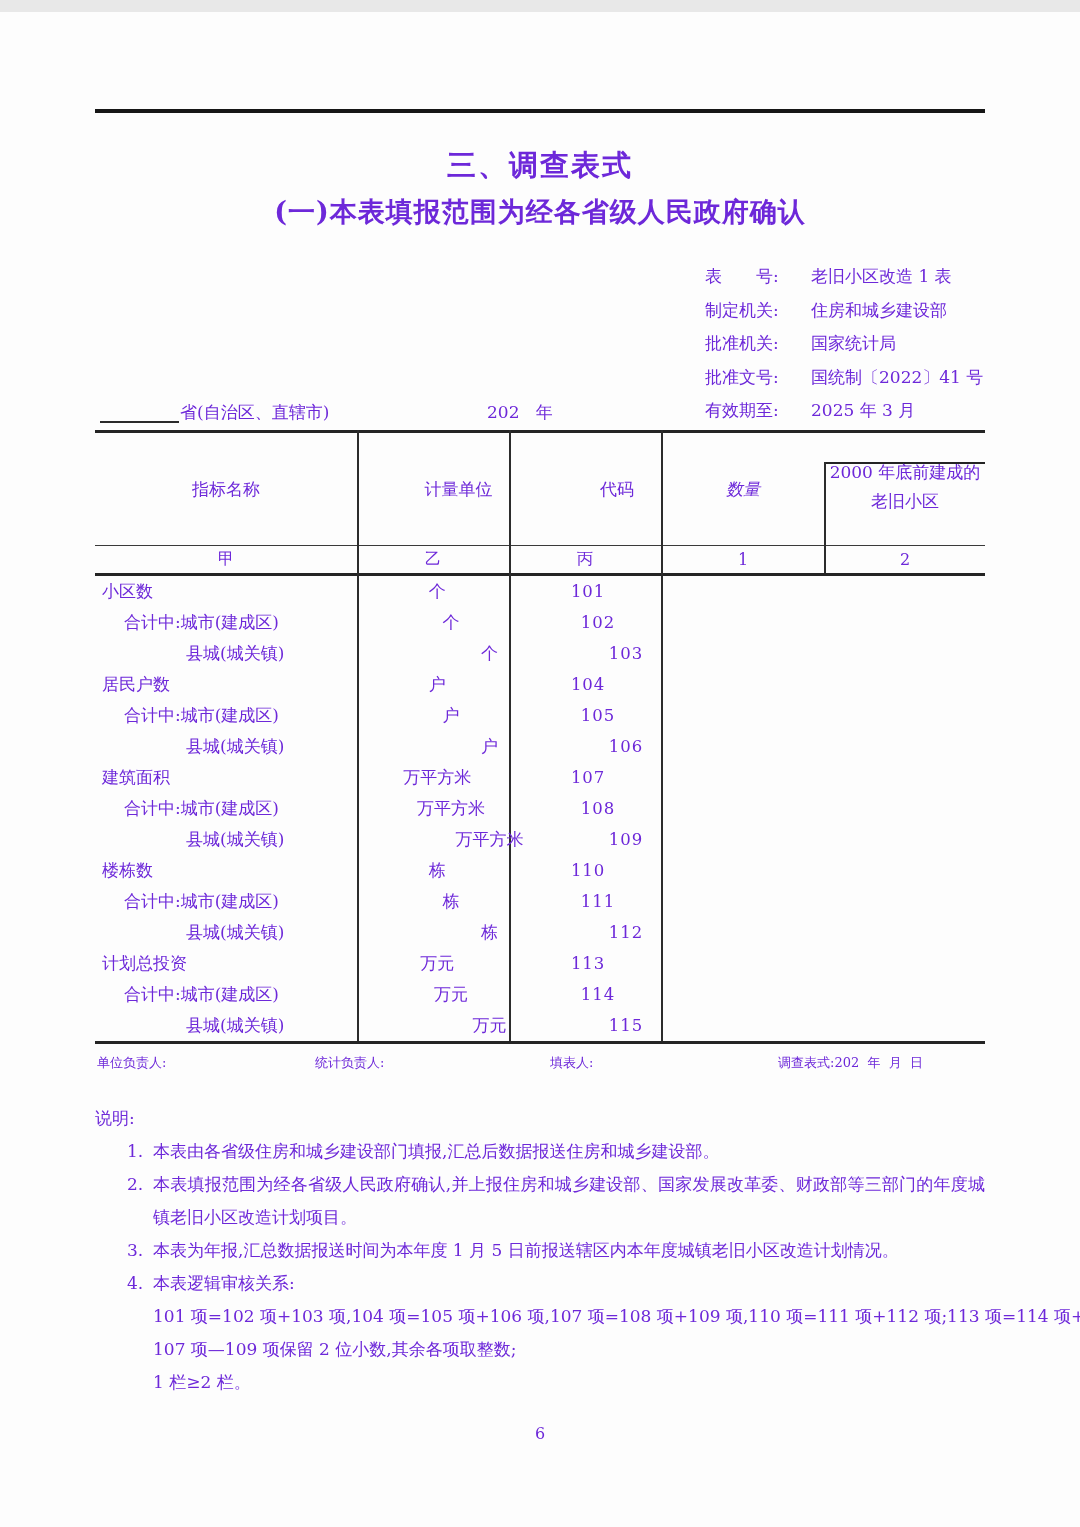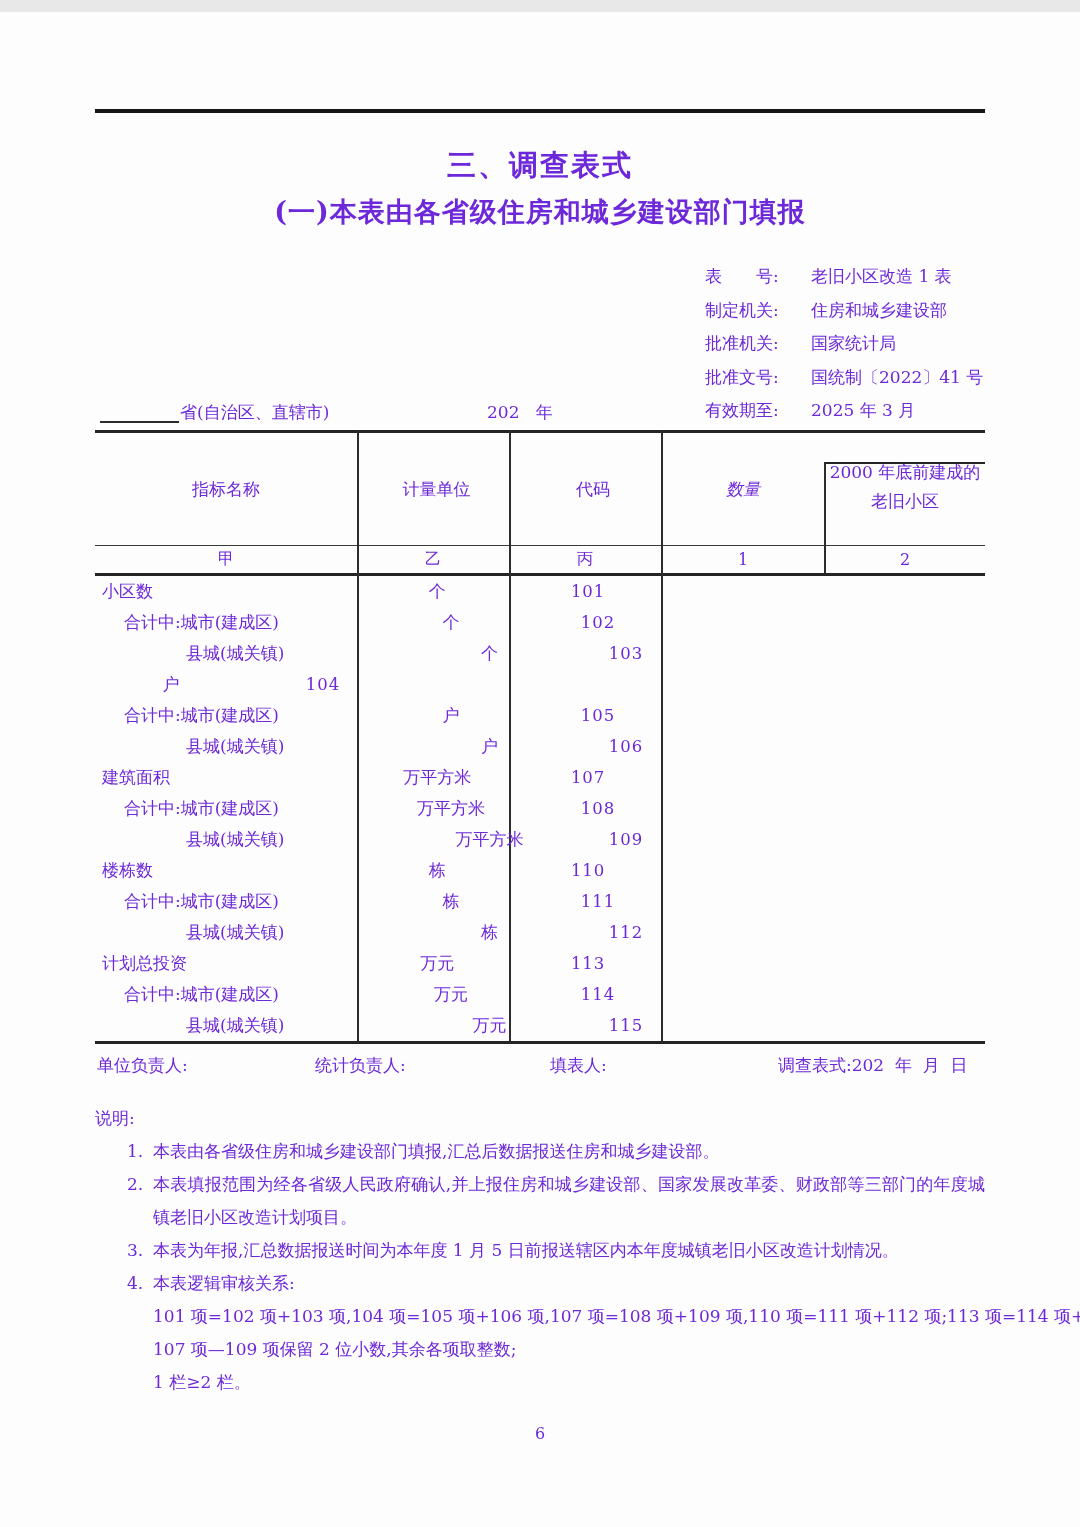--- a/index.html
+++ b/index.html
@@ -42,22 +42,22 @@
   .stub-sep{left:0;top:143px;width:890px;height:3px;}
   .tbl-bottom{left:0;top:611px;width:890px;height:3px;}
   .box2000-top{left:730px;top:32px;width:160px;height:2px;}
   .v-a{left:262px;top:0;height:611px;}
   .v-b{left:414px;top:0;height:611px;}
   .v-c{left:566px;top:0;height:611px;}
   .v-d{left:729px;top:32px;height:111px;}
 
   .h-cell{position:absolute;display:flex;align-items:center;justify-content:center;font-size:17px;text-align:center;}
   .h-ind{left:0;top:3px;width:262px;height:112px;}
-  .h-unit{left:254px;top:3px;width:175px;height:112px;}
-  .h-code{left:414px;top:3px;width:168px;height:112px;}
+  .h-unit{left:276px;top:3px;width:175px;height:112px;}
+  .h-code{left:414px;top:3px;width:168px;height:112px;padding-left:24px;}
   .h-qty{left:566px;top:3px;width:164px;height:112px;font-style:italic;}
   .h-2000{left:730px;top:16px;width:160px;height:81px;white-space:pre-line;line-height:1.7;}
 
   .s-cell{position:absolute;top:116px;height:27px;display:flex;align-items:center;justify-content:center;font-size:16px;}
   .s-1{left:0;width:262px;}
   .s-2{left:262px;width:152px;}
   .s-3{left:414px;width:152px;}
   .s-4{left:566px;width:164px;}
   .s-5{left:730px;width:160px;}
 
@@ -66,21 +66,21 @@
   .c-label{width:262px;display:flex;align-items:center;}
   .c-unit{width:152px;display:flex;align-items:center;justify-content:center;}
   .c-code{width:152px;display:flex;align-items:center;justify-content:center;font-size:16.5px;letter-spacing:1px;}
   .c-qty{width:164px;}
   .c-old{width:160px;}
   .indent-0 .c-label{padding-left:7px;}
   .indent-1 .c-label{padding-left:29px;}
   .indent-2 .c-label{padding-left:91px;}
 
   
-  .sig-row{left:0;top:1042px;width:1004px;height:26px;font-size:17px;}
+  .sig-row{left:0;top:1042px;width:1004px;height:26px;font-size:13px;}
   .sig-unit{position:absolute;left:97px;}
   .sig-stats{position:absolute;left:315px;}
   .sig-filler{position:absolute;left:550px;}
   .sig-date{position:absolute;left:778px;white-space:pre;}
 
   
   .notes{left:95px;top:1090px;width:890px;font-size:17px;line-height:33px;}
   .note-heading{margin-bottom:0;}
   .note-item{display:flex;margin-left:32px;}
   .note-num{width:26px;flex:none;}
@@ -90,21 +90,21 @@
   .page-number{left:0;top:1412px;width:1080px;text-align:center;font-size:16px;}
 </style>
 </head>
 <body>
 
 <div class="page">
 
   <div class="abs top-rule"></div>
 
   <div class="abs section-title">三、调查表式</div>
-  <div class="abs form-title">(一)本表由各省级住房和城乡建设部门填报</div>
+  <div class="abs form-title">(一)本表填报范围为经各省级人民政府确认</div>
 
   <div class="abs meta-block">
     <div class="meta-row">
       <span class="meta-label">表　　号:</span>
       <span class="meta-value">老旧小区改造 1 表</span>
     </div>
     <div class="meta-row">
       <span class="meta-label">制定机关:</span>
       <span class="meta-value">住房和城乡建设部</span>
     </div>
@@ -168,20 +168,21 @@
           <div class="c-old"></div>
         </div>
         <div class="trow indent-2">
           <div class="c-label">县城(城关镇)</div>
           <div class="c-unit">个</div>
           <div class="c-code">103</div>
           <div class="c-qty"></div>
           <div class="c-old"></div>
         </div>
         <div class="trow indent-0">
+          <div class="c-label">居民户数</div>
           <div class="c-unit">户</div>
           <div class="c-code">104</div>
           <div class="c-qty"></div>
           <div class="c-old"></div>
         </div>
         <div class="trow indent-1">
           <div class="c-label">合计中:城市(建成区)</div>
           <div class="c-unit">户</div>
           <div class="c-code">105</div>
           <div class="c-qty"></div>

